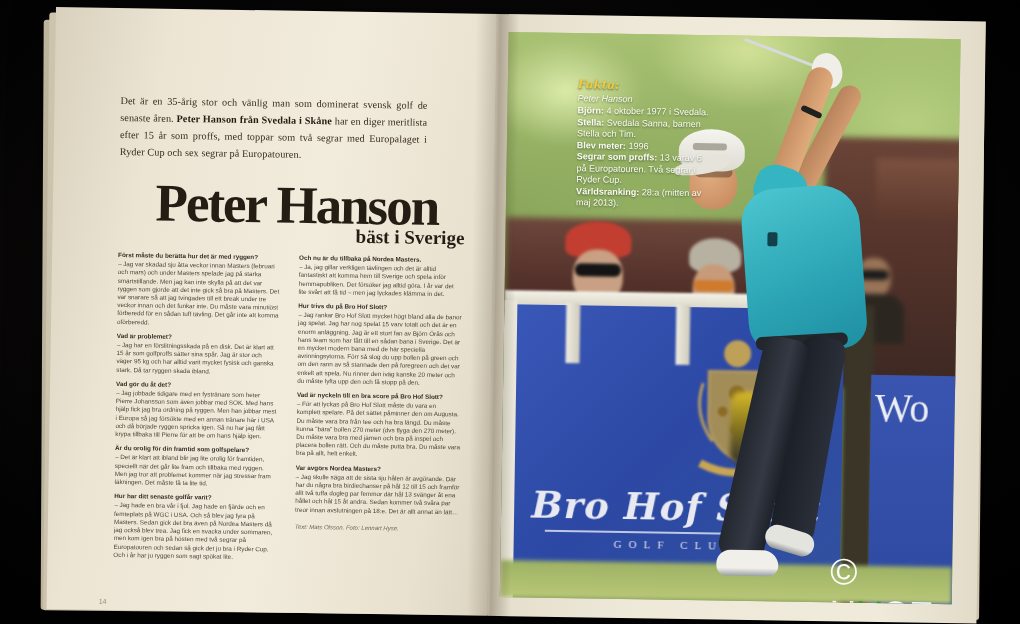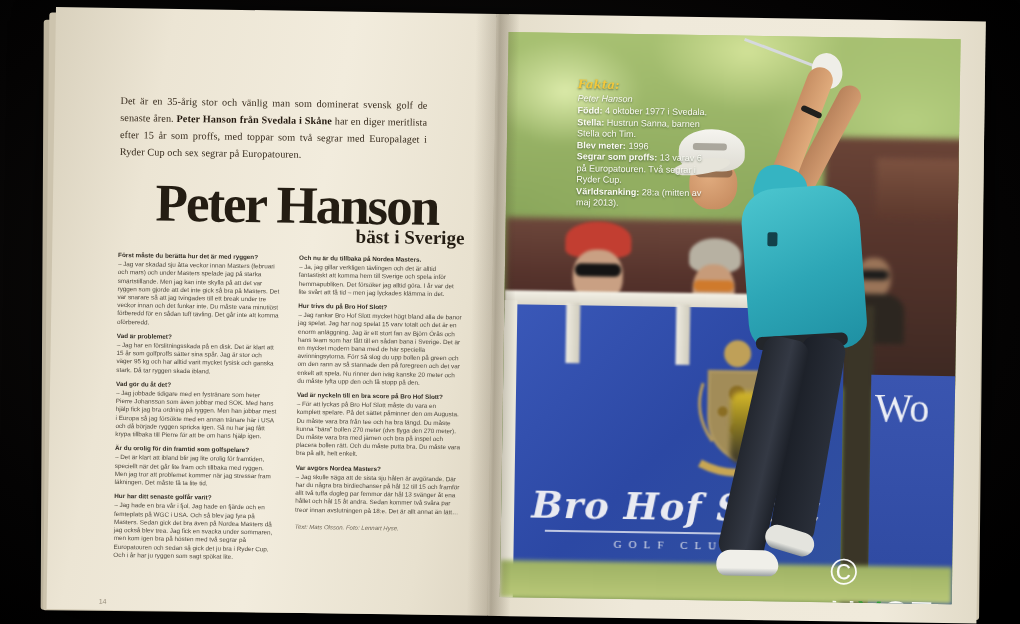--- a/index.html
+++ b/index.html
@@ -281,22 +281,22 @@
           <div class="g" id="belt"></div>
           <div class="g" id="leg-back"></div>
           <div class="g" id="leg-front"></div>
           <div class="g" id="shoe-back"></div>
           <div class="g" id="shoe-front"></div>
         </div>
 
         <div class="ph" id="fakta">
           <div id="fakta-title">Fakta:</div>
           <div id="fakta-name">Peter Hanson</div>
-          <div class="fakta-row"><span class="fl">Född:</span> <span>4 oktober 1977 i Svedala.</span></div>
-          <div class="fakta-row"><span class="fl">Stella:</span> <span>Hustrun Sanna, barnen Stella och Tim.</span></div>
+          <div class="fakta-row"><span class="fl">Björn:</span> <span>4 oktober 1977 i Svedala.</span></div>
+          <div class="fakta-row"><span class="fl">Stella:</span> <span>Svedala Sanna, barnen Stella och Tim.</span></div>
           <div class="fakta-row"><span class="fl">Blev meter:</span> <span>1996</span></div>
           <div class="fakta-row"><span class="fl">Segrar som proffs:</span> <span>13 varav 6 på Europatouren. Två segrar i Ryder Cup.</span></div>
           <div class="fakta-row"><span class="fl">Världsranking:</span> <span>28:a (mitten av maj 2013).</span></div>
         </div>
 
         <div class="ph" id="watermark"><span>© H</span><span class="wm-green">Y</span><span>SE</span></div>
       </div>
     </div>
 
     <div id="fold"></div>

